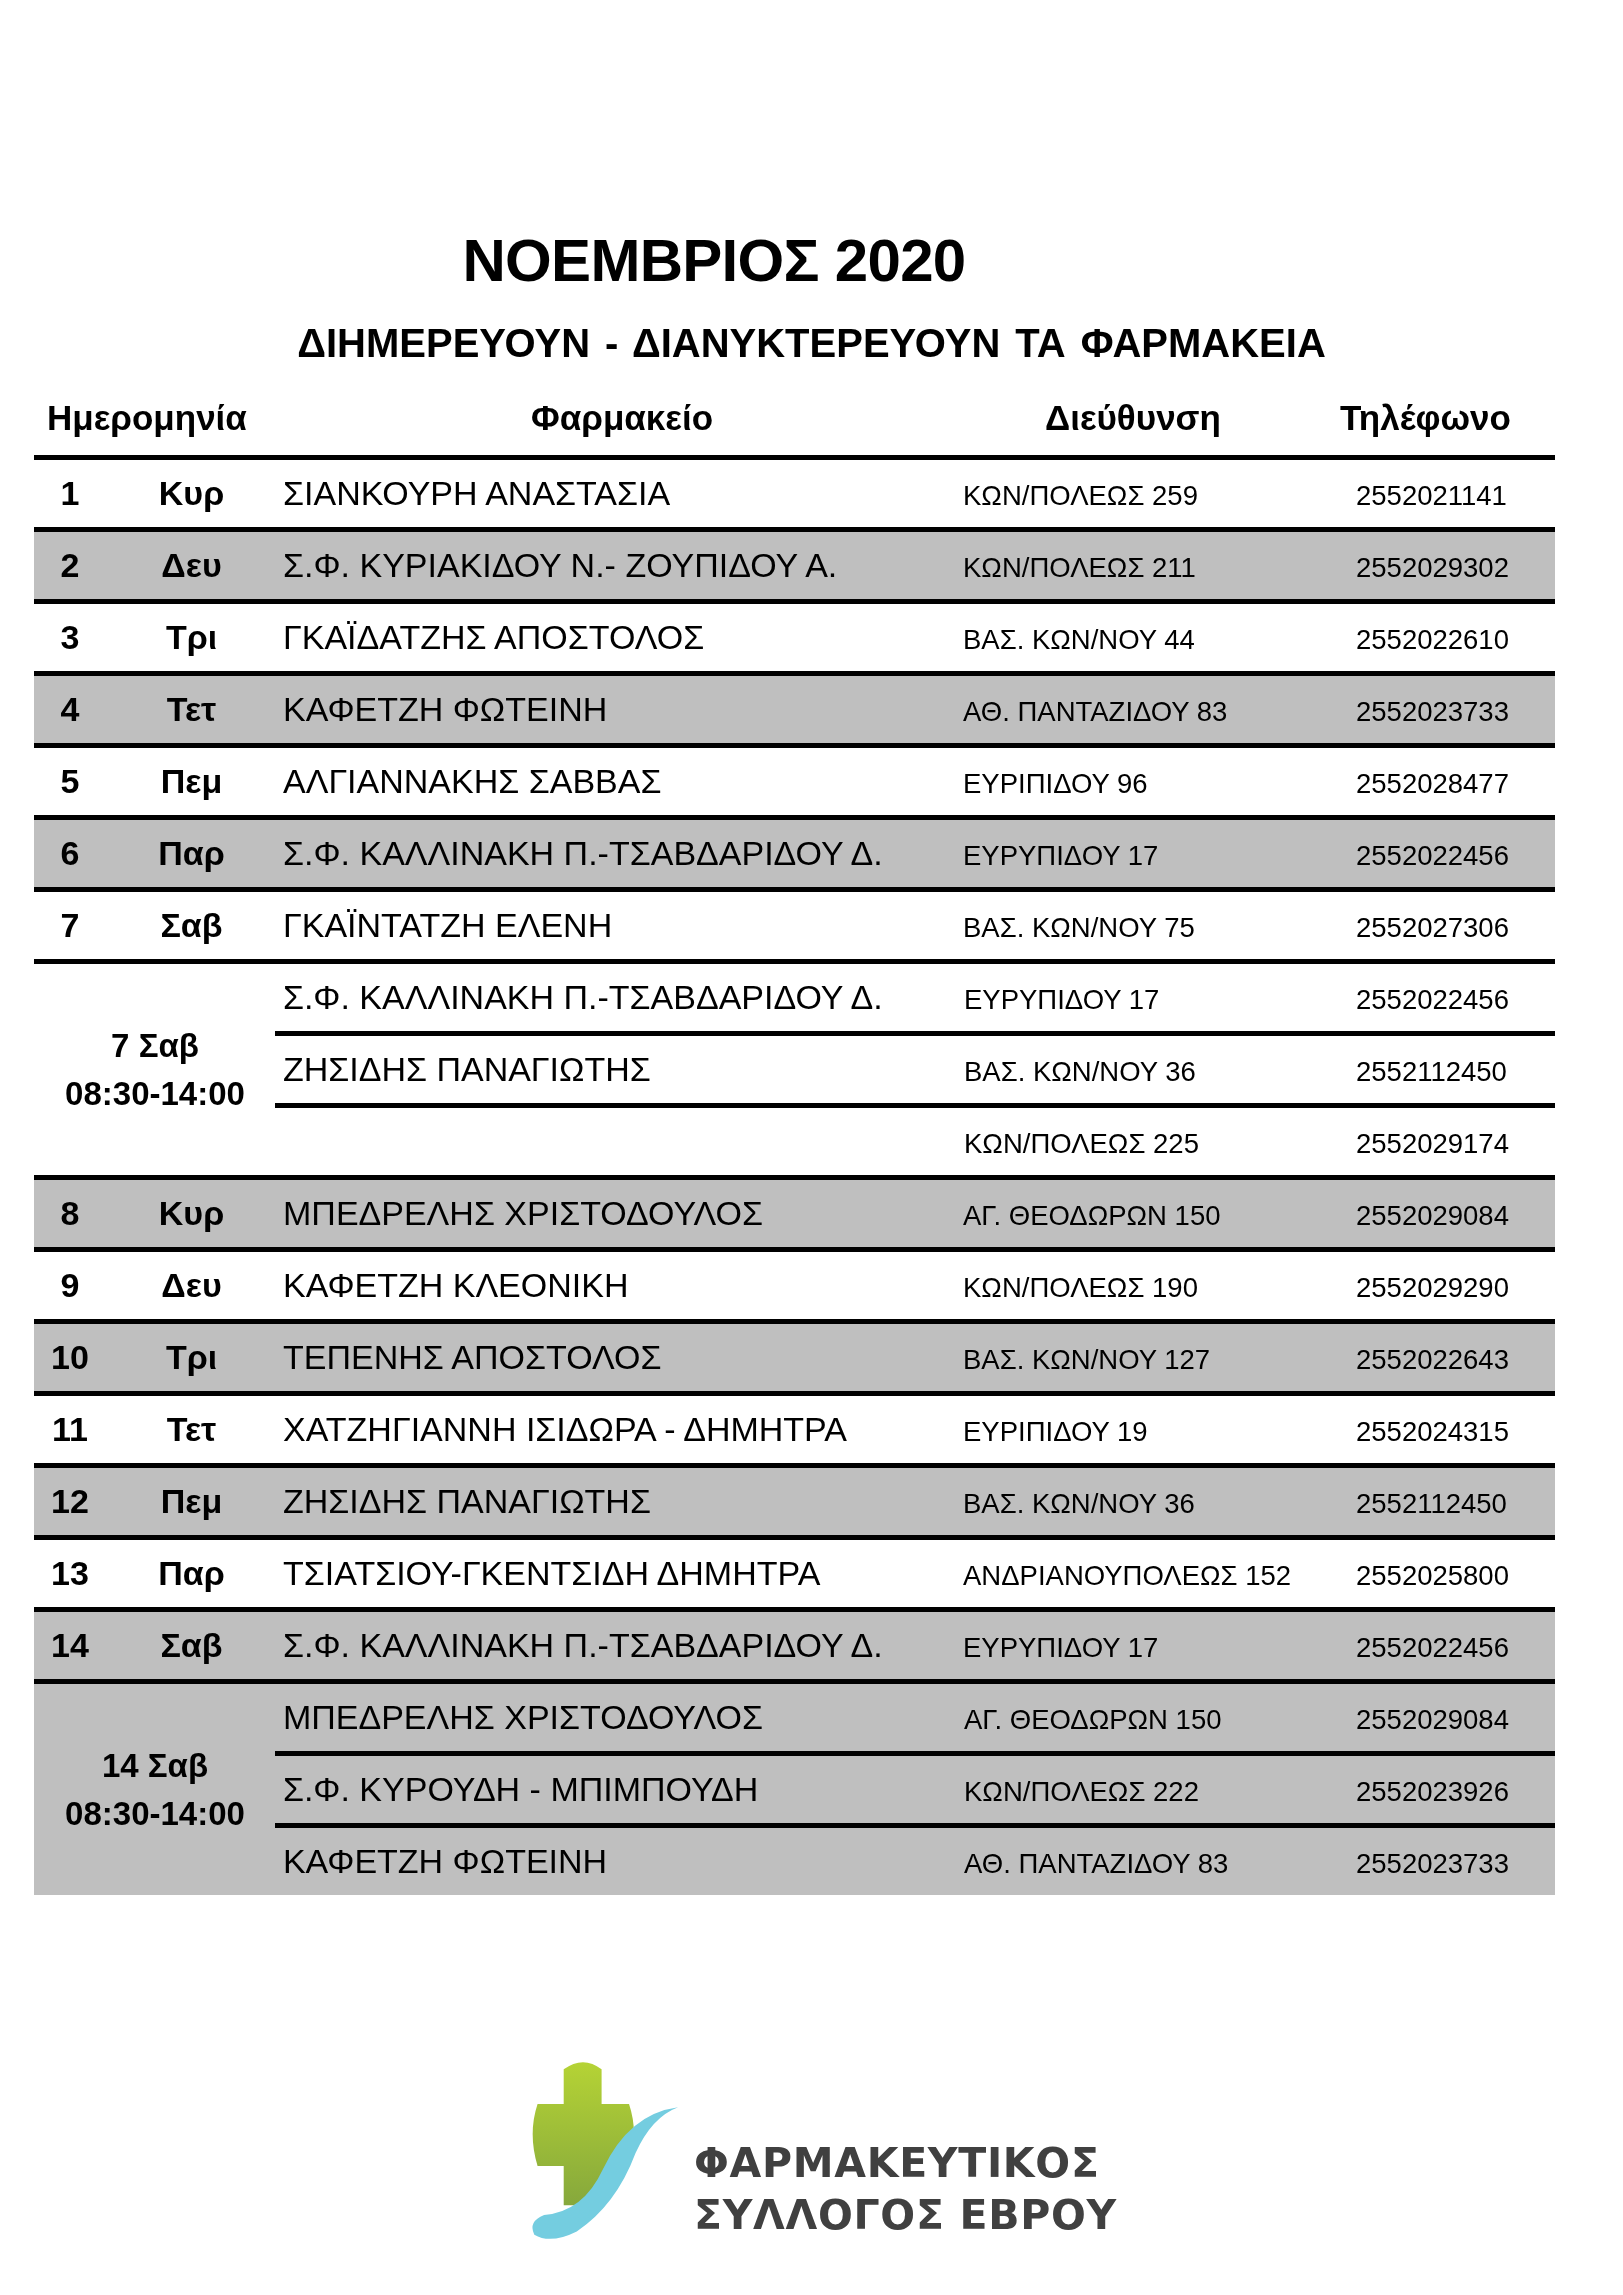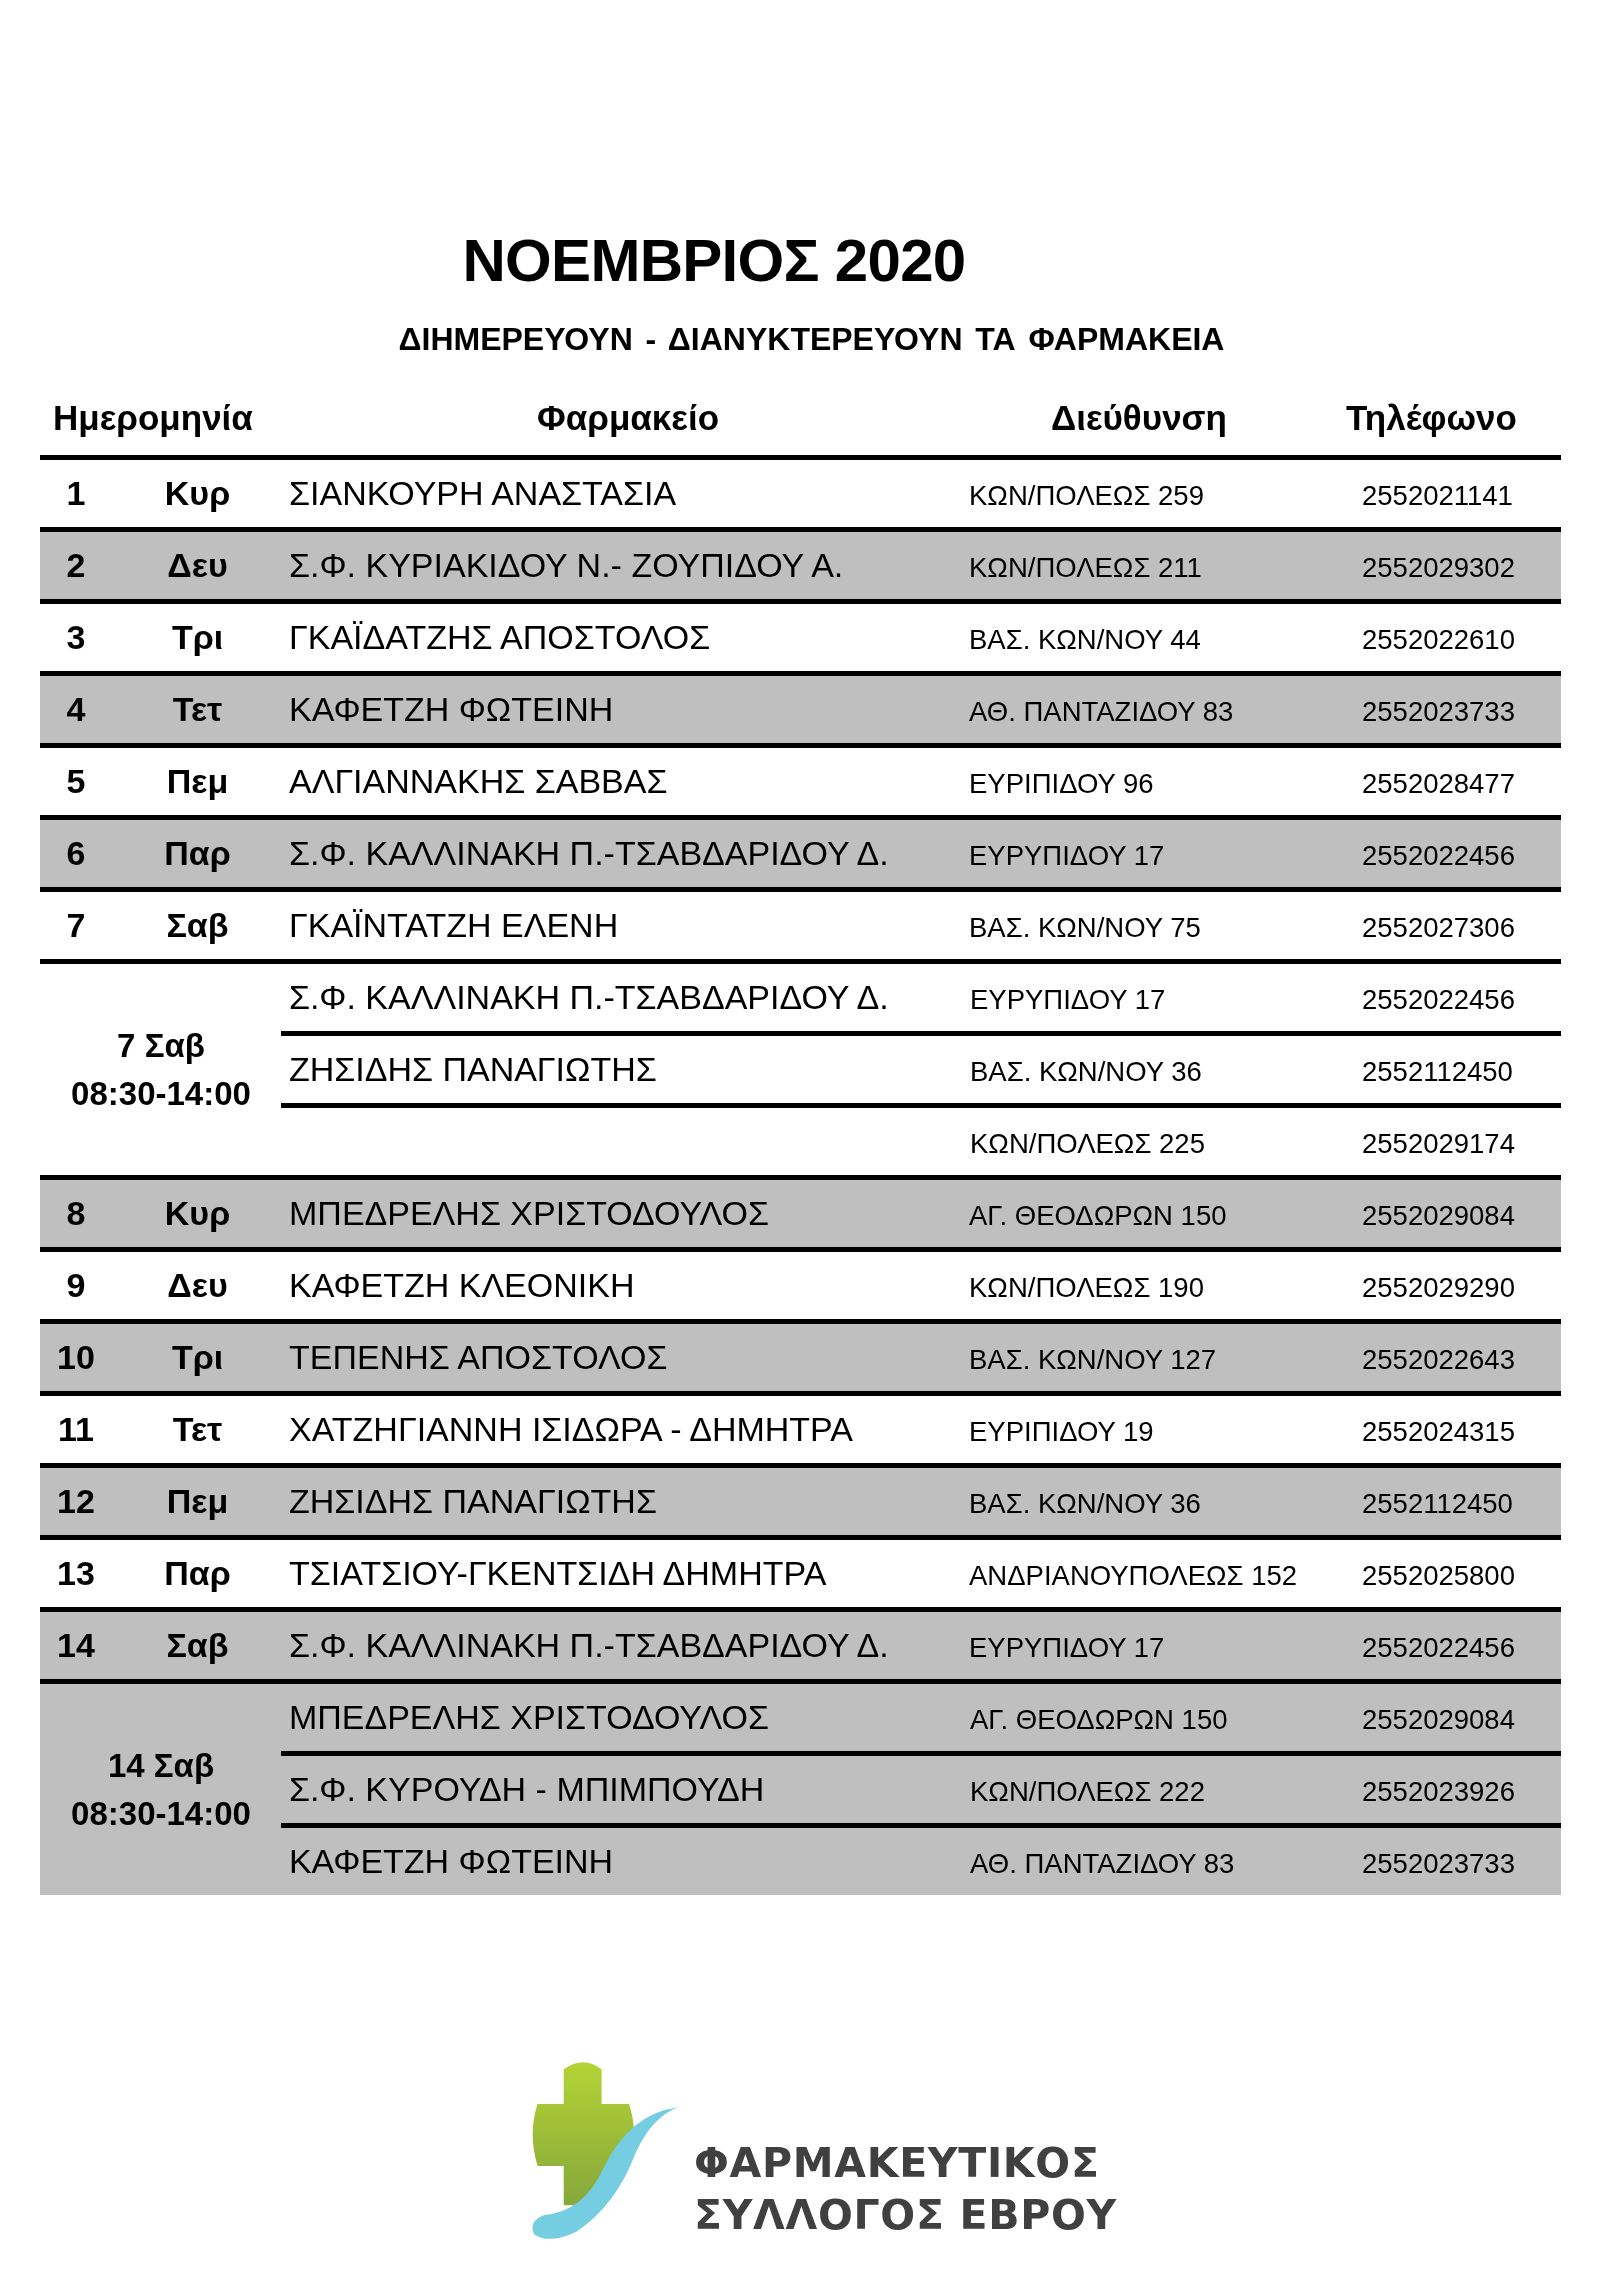--- a/index.html
+++ b/index.html
@@ -1,22 +1,22 @@
 <!DOCTYPE html>
 <html style="font-size:10.5px"><head>
 <meta charset="utf-8">
 <style>
   html, body { margin: 0; padding: 0; background: #ffffff; }
   body { width: 1623px; height: 2295px; position: relative; overflow: hidden;
          font-family: "Liberation Sans", "DejaVu Sans", sans-serif; color: #000; }
   .title { position: absolute; left: 0; width: 1428px; top: 226px; text-align: center;
            font-size: 60px; font-weight: bold; letter-spacing: -0.7px; }
   .subtitle { position: absolute; left: 0; width: 1623px; top: 321px; text-align: center;
-              font-size: 32px; font-weight: bold; letter-spacing: 0px; word-spacing: 3.9px; }
-  .table { position: absolute; left: 40px; width: 1521px; top: 393px; text-decoration: underline; }
+              font-size: 40px; font-weight: bold; letter-spacing: 0px; word-spacing: 3.9px; }
+  .table { position: absolute; left: 34px; width: 1521px; top: 393px; text-decoration: underline; }
   .hdr { position: relative; height: 62px; border-bottom: 5.2px solid #000; }
   .hdr div { position: absolute; top: 5.2px; font-size: 35px; font-weight: bold; }
   .h-date { left: 13px; }
   .h-pharm { left: 497px; }
   .h-addr { left: 1011px; }
   .h-phone { left: 1306px; }
   .row { position: relative; height: 67px; border-bottom: 5.2px solid #000; }
   .row.gray { background: #bfbfbf; }
   .cell { position: absolute; top: 14.4px; font-size: 34px; white-space: nowrap; }
   .c-num { left: 0; width: 72px; text-align: center; font-weight: bold; }

